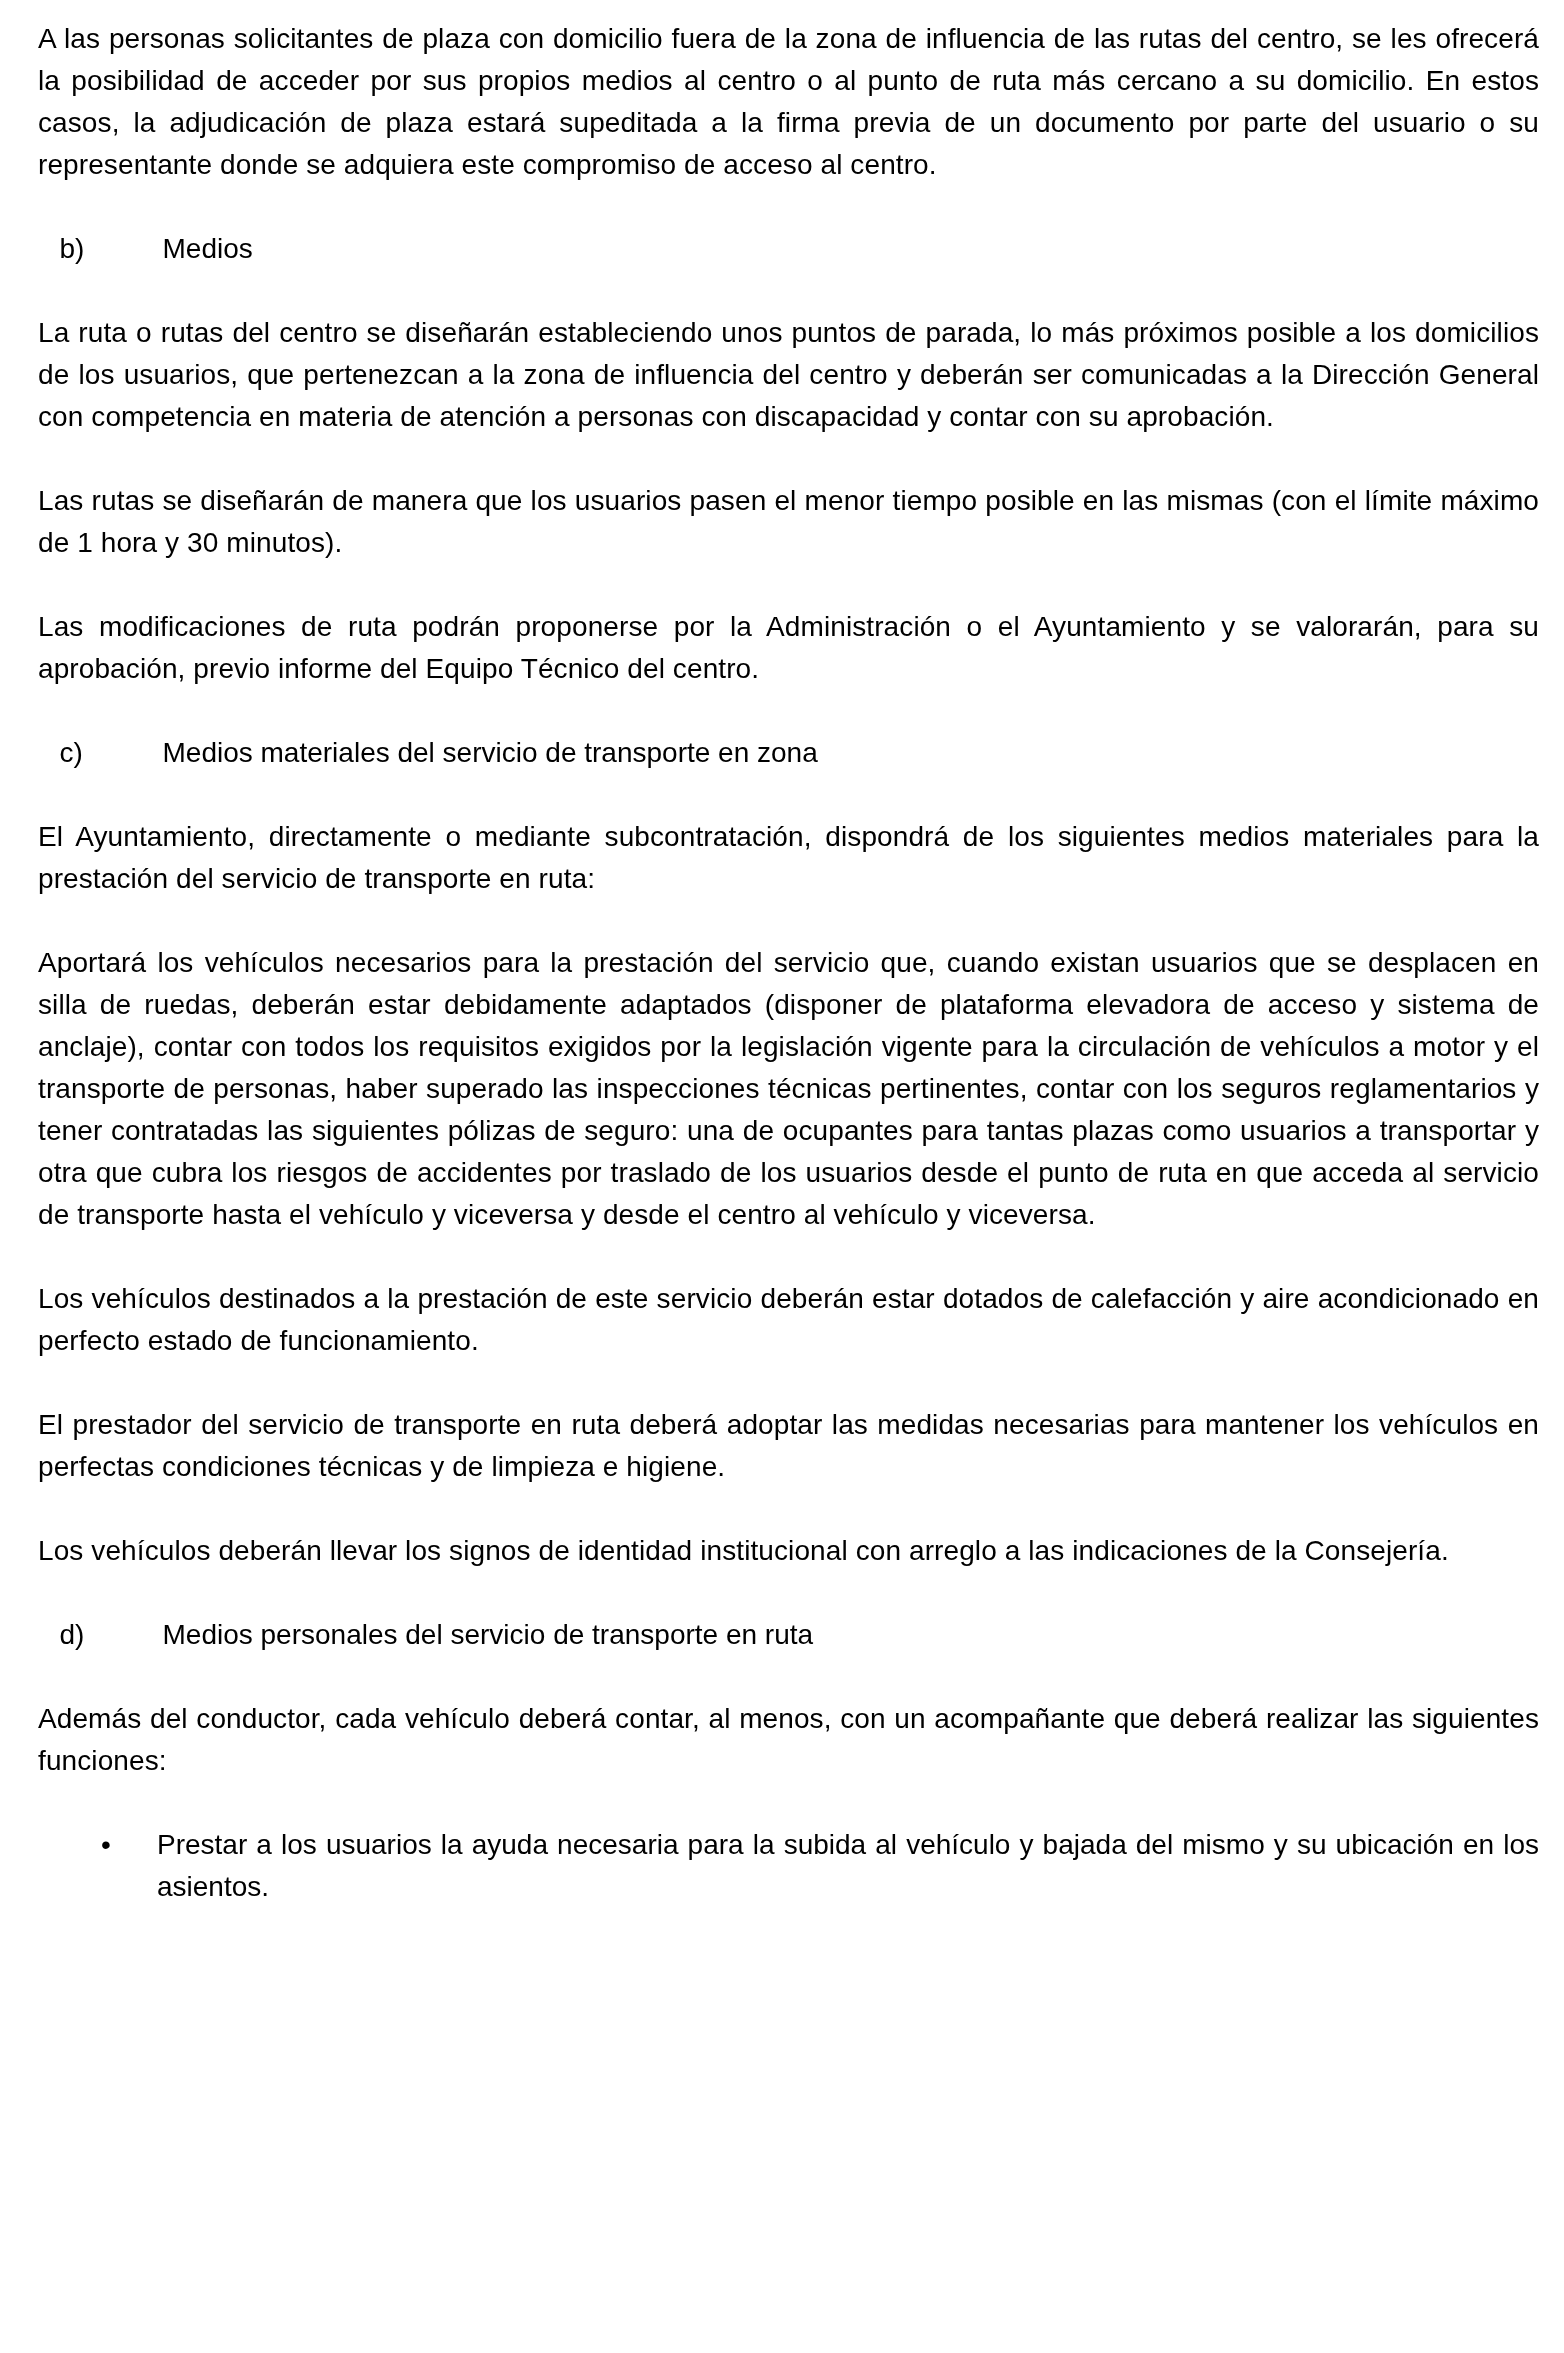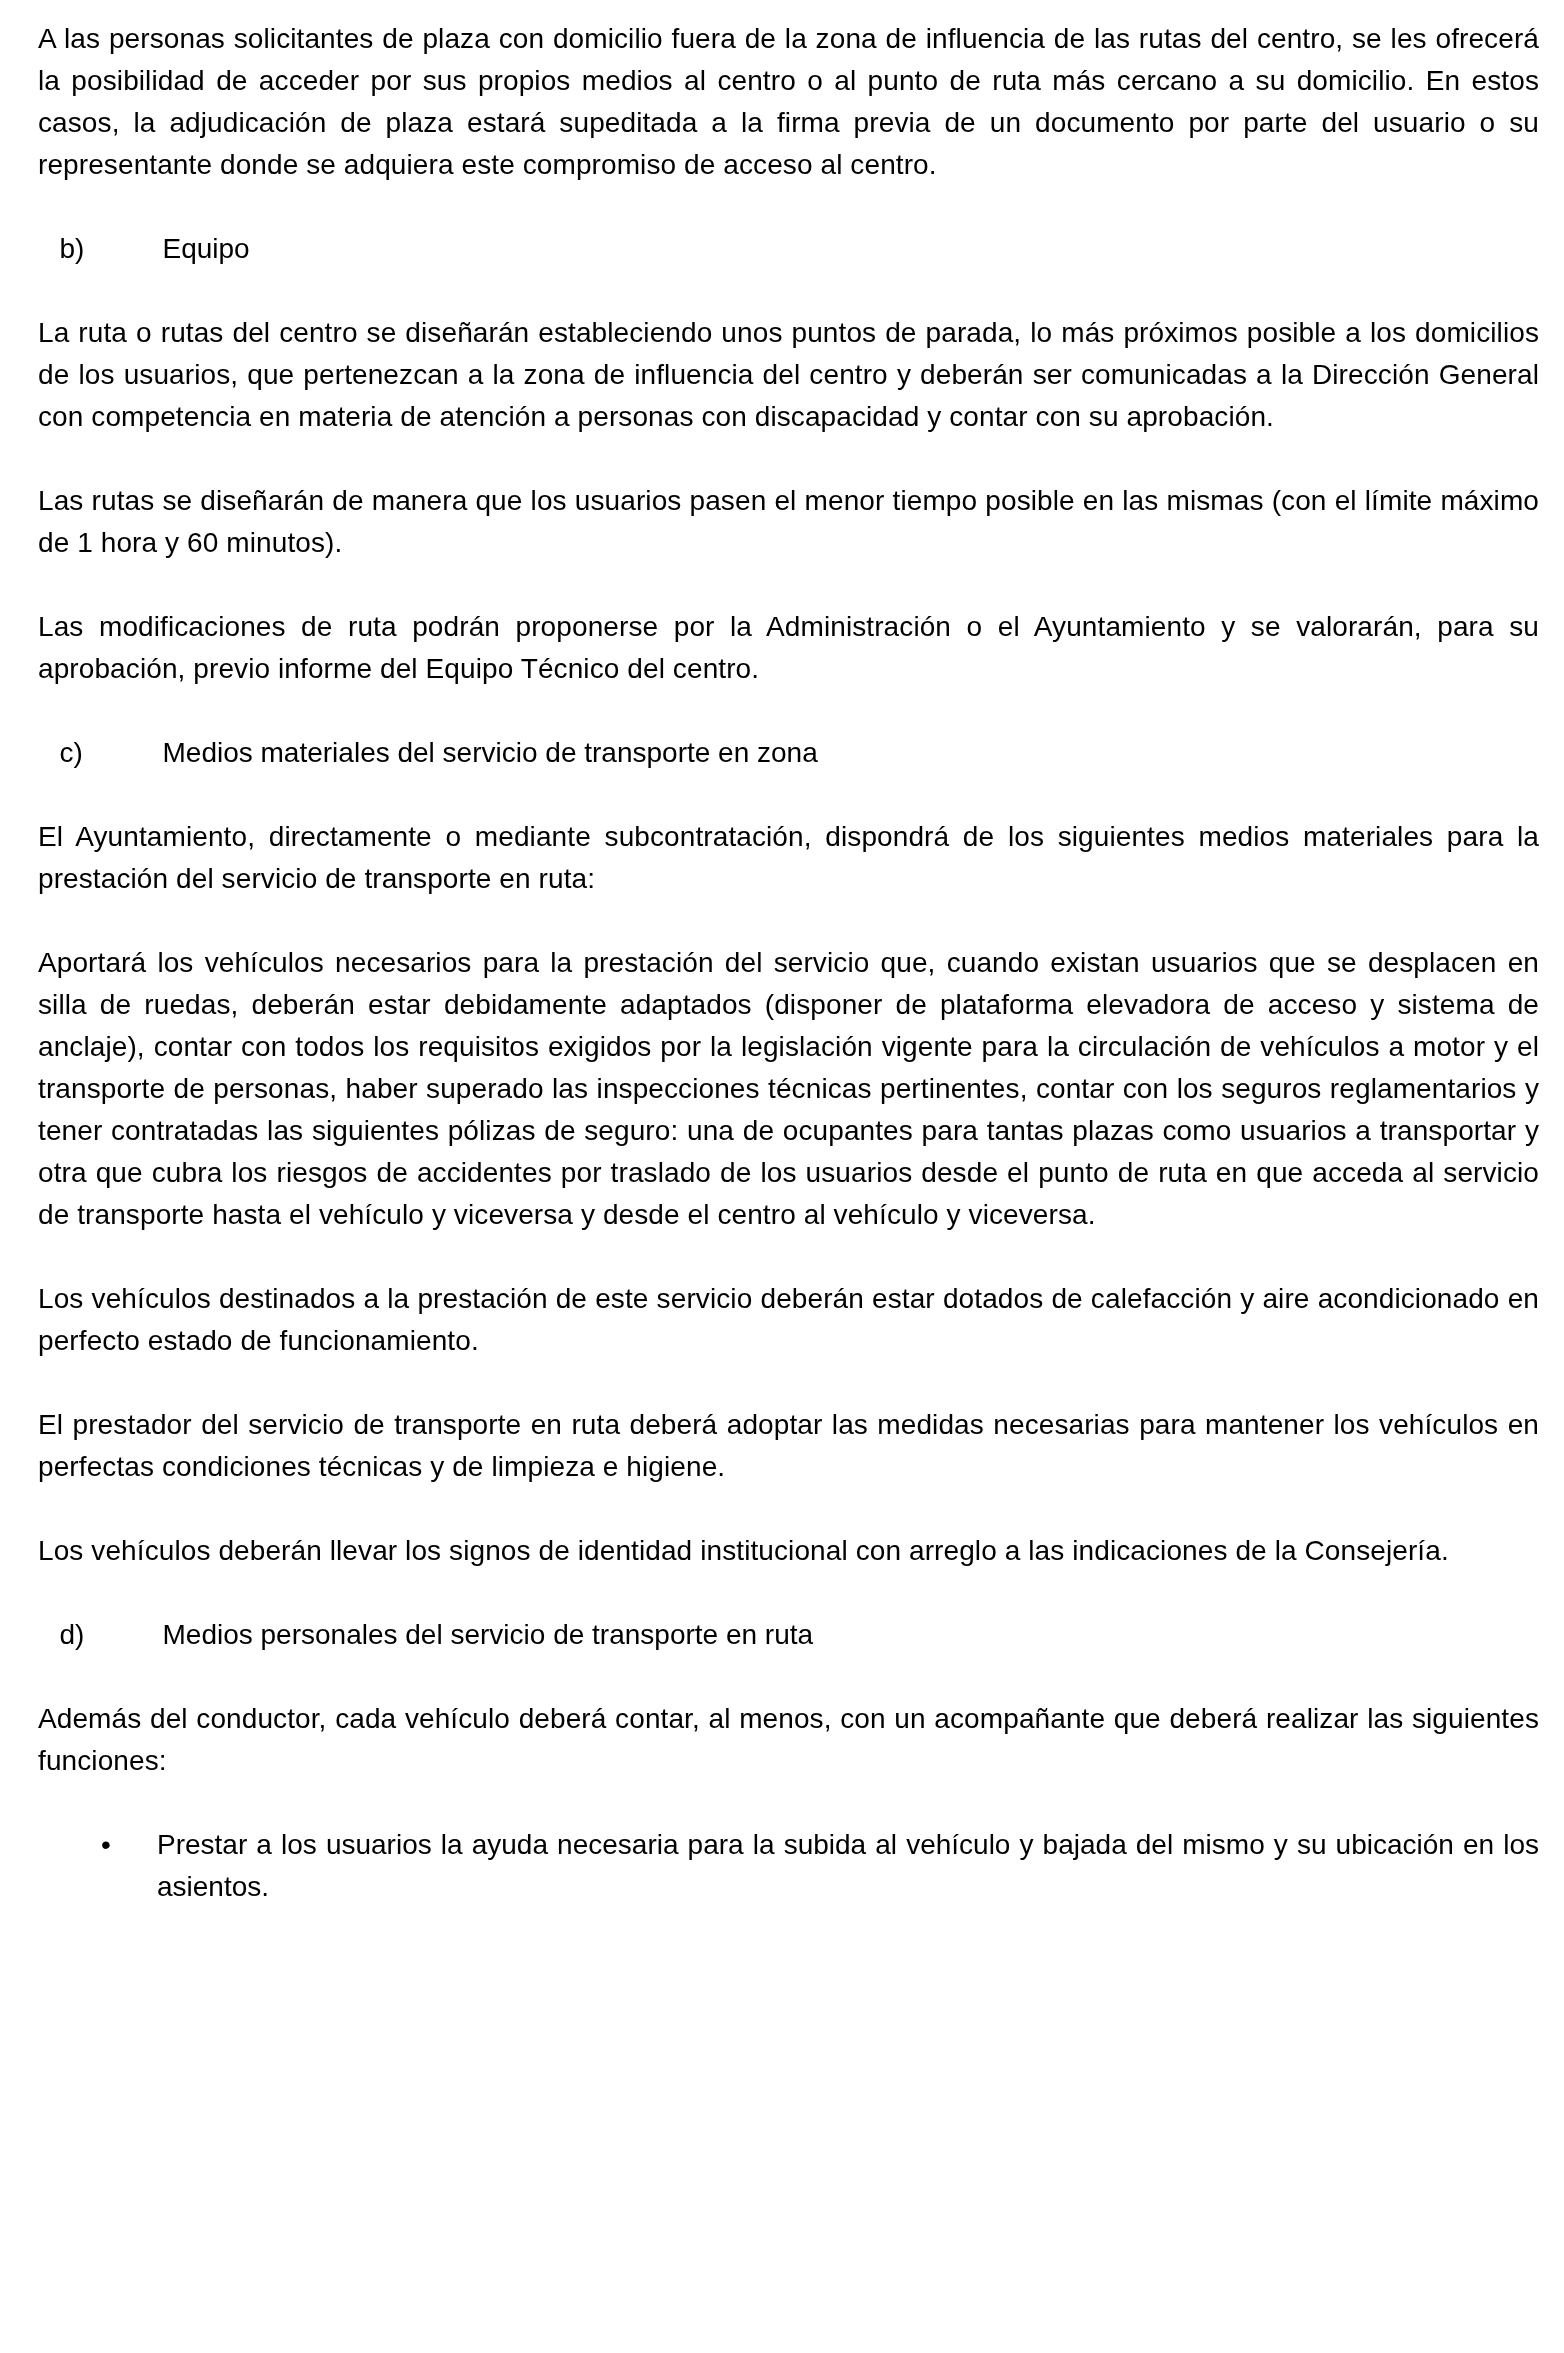--- a/index.html
+++ b/index.html
@@ -45,26 +45,26 @@
 </style>
 </head>
 <body>
 
 <div class="page">
 
   <p class="para">A las personas solicitantes de plaza con domicilio fuera de la zona de influencia de las rutas del centro, se les ofrecerá la posibilidad de acceder por sus propios medios al centro o al punto de ruta más cercano a su domicilio. En estos casos, la adjudicación de plaza estará supeditada a la firma previa de un documento por parte del usuario o su representante donde se adquiera este compromiso de acceso al centro.</p>
 
   <div class="heading">
     <span class="marker">b)</span>
-    <span class="label">Equipo</span>
+    <span class="label">Medios</span>
   </div>
 
   <p class="para">La ruta o rutas del centro se diseñarán estableciendo unos puntos de parada, lo más próximos posible a los domicilios de los usuarios, que pertenezcan a la zona de influencia del centro y deberán ser comunicadas a la Dirección General con competencia en materia de atención a personas con discapacidad y contar con su aprobación.</p>
 
-  <p class="para">Las rutas se diseñarán de manera que los usuarios pasen el menor tiempo posible en las mismas (con el límite máximo de 1 hora y 60 minutos).</p>
+  <p class="para">Las rutas se diseñarán de manera que los usuarios pasen el menor tiempo posible en las mismas (con el límite máximo de 1 hora y 30 minutos).</p>
 
   <p class="para">Las modificaciones de ruta podrán proponerse por la Administración o el Ayuntamiento y se valorarán, para su aprobación, previo informe del Equipo Técnico del centro.</p>
 
   <div class="heading">
     <span class="marker">c)</span>
     <span class="label">Medios materiales del servicio de transporte en zona</span>
   </div>
 
   <p class="para">El Ayuntamiento, directamente o mediante subcontratación, dispondrá de los siguientes medios materiales para la prestación del servicio de transporte en ruta:</p>
 

